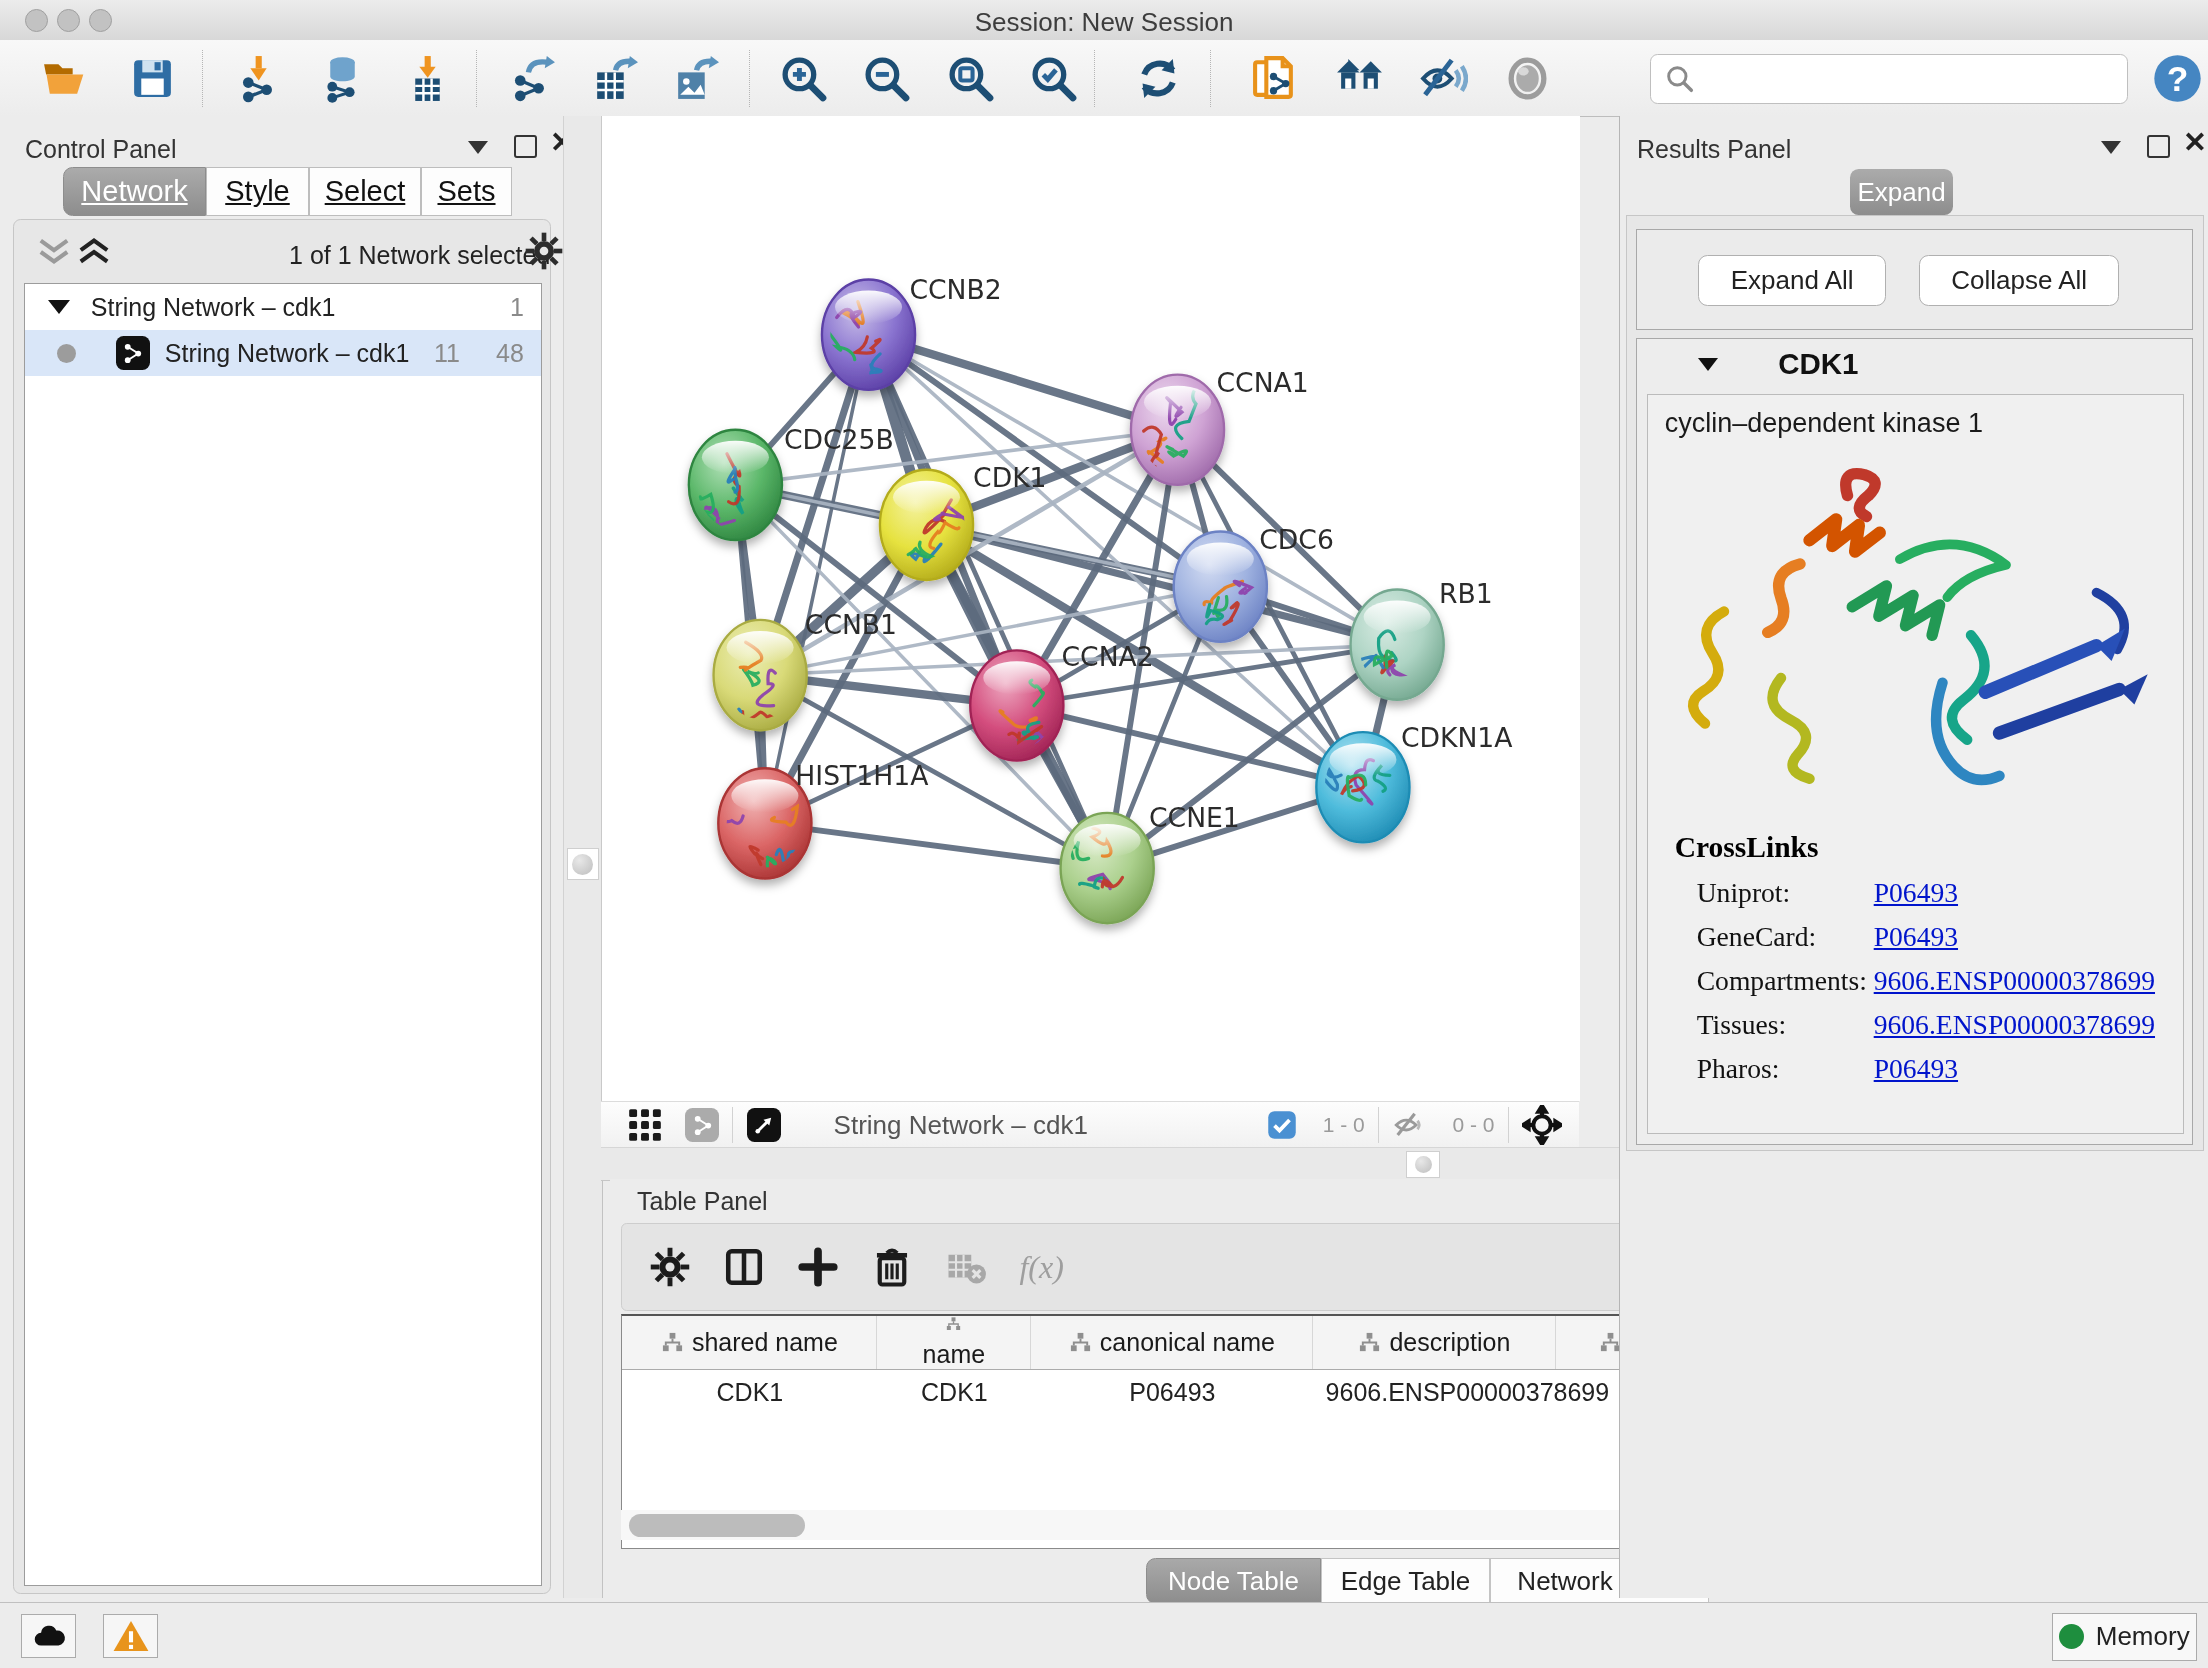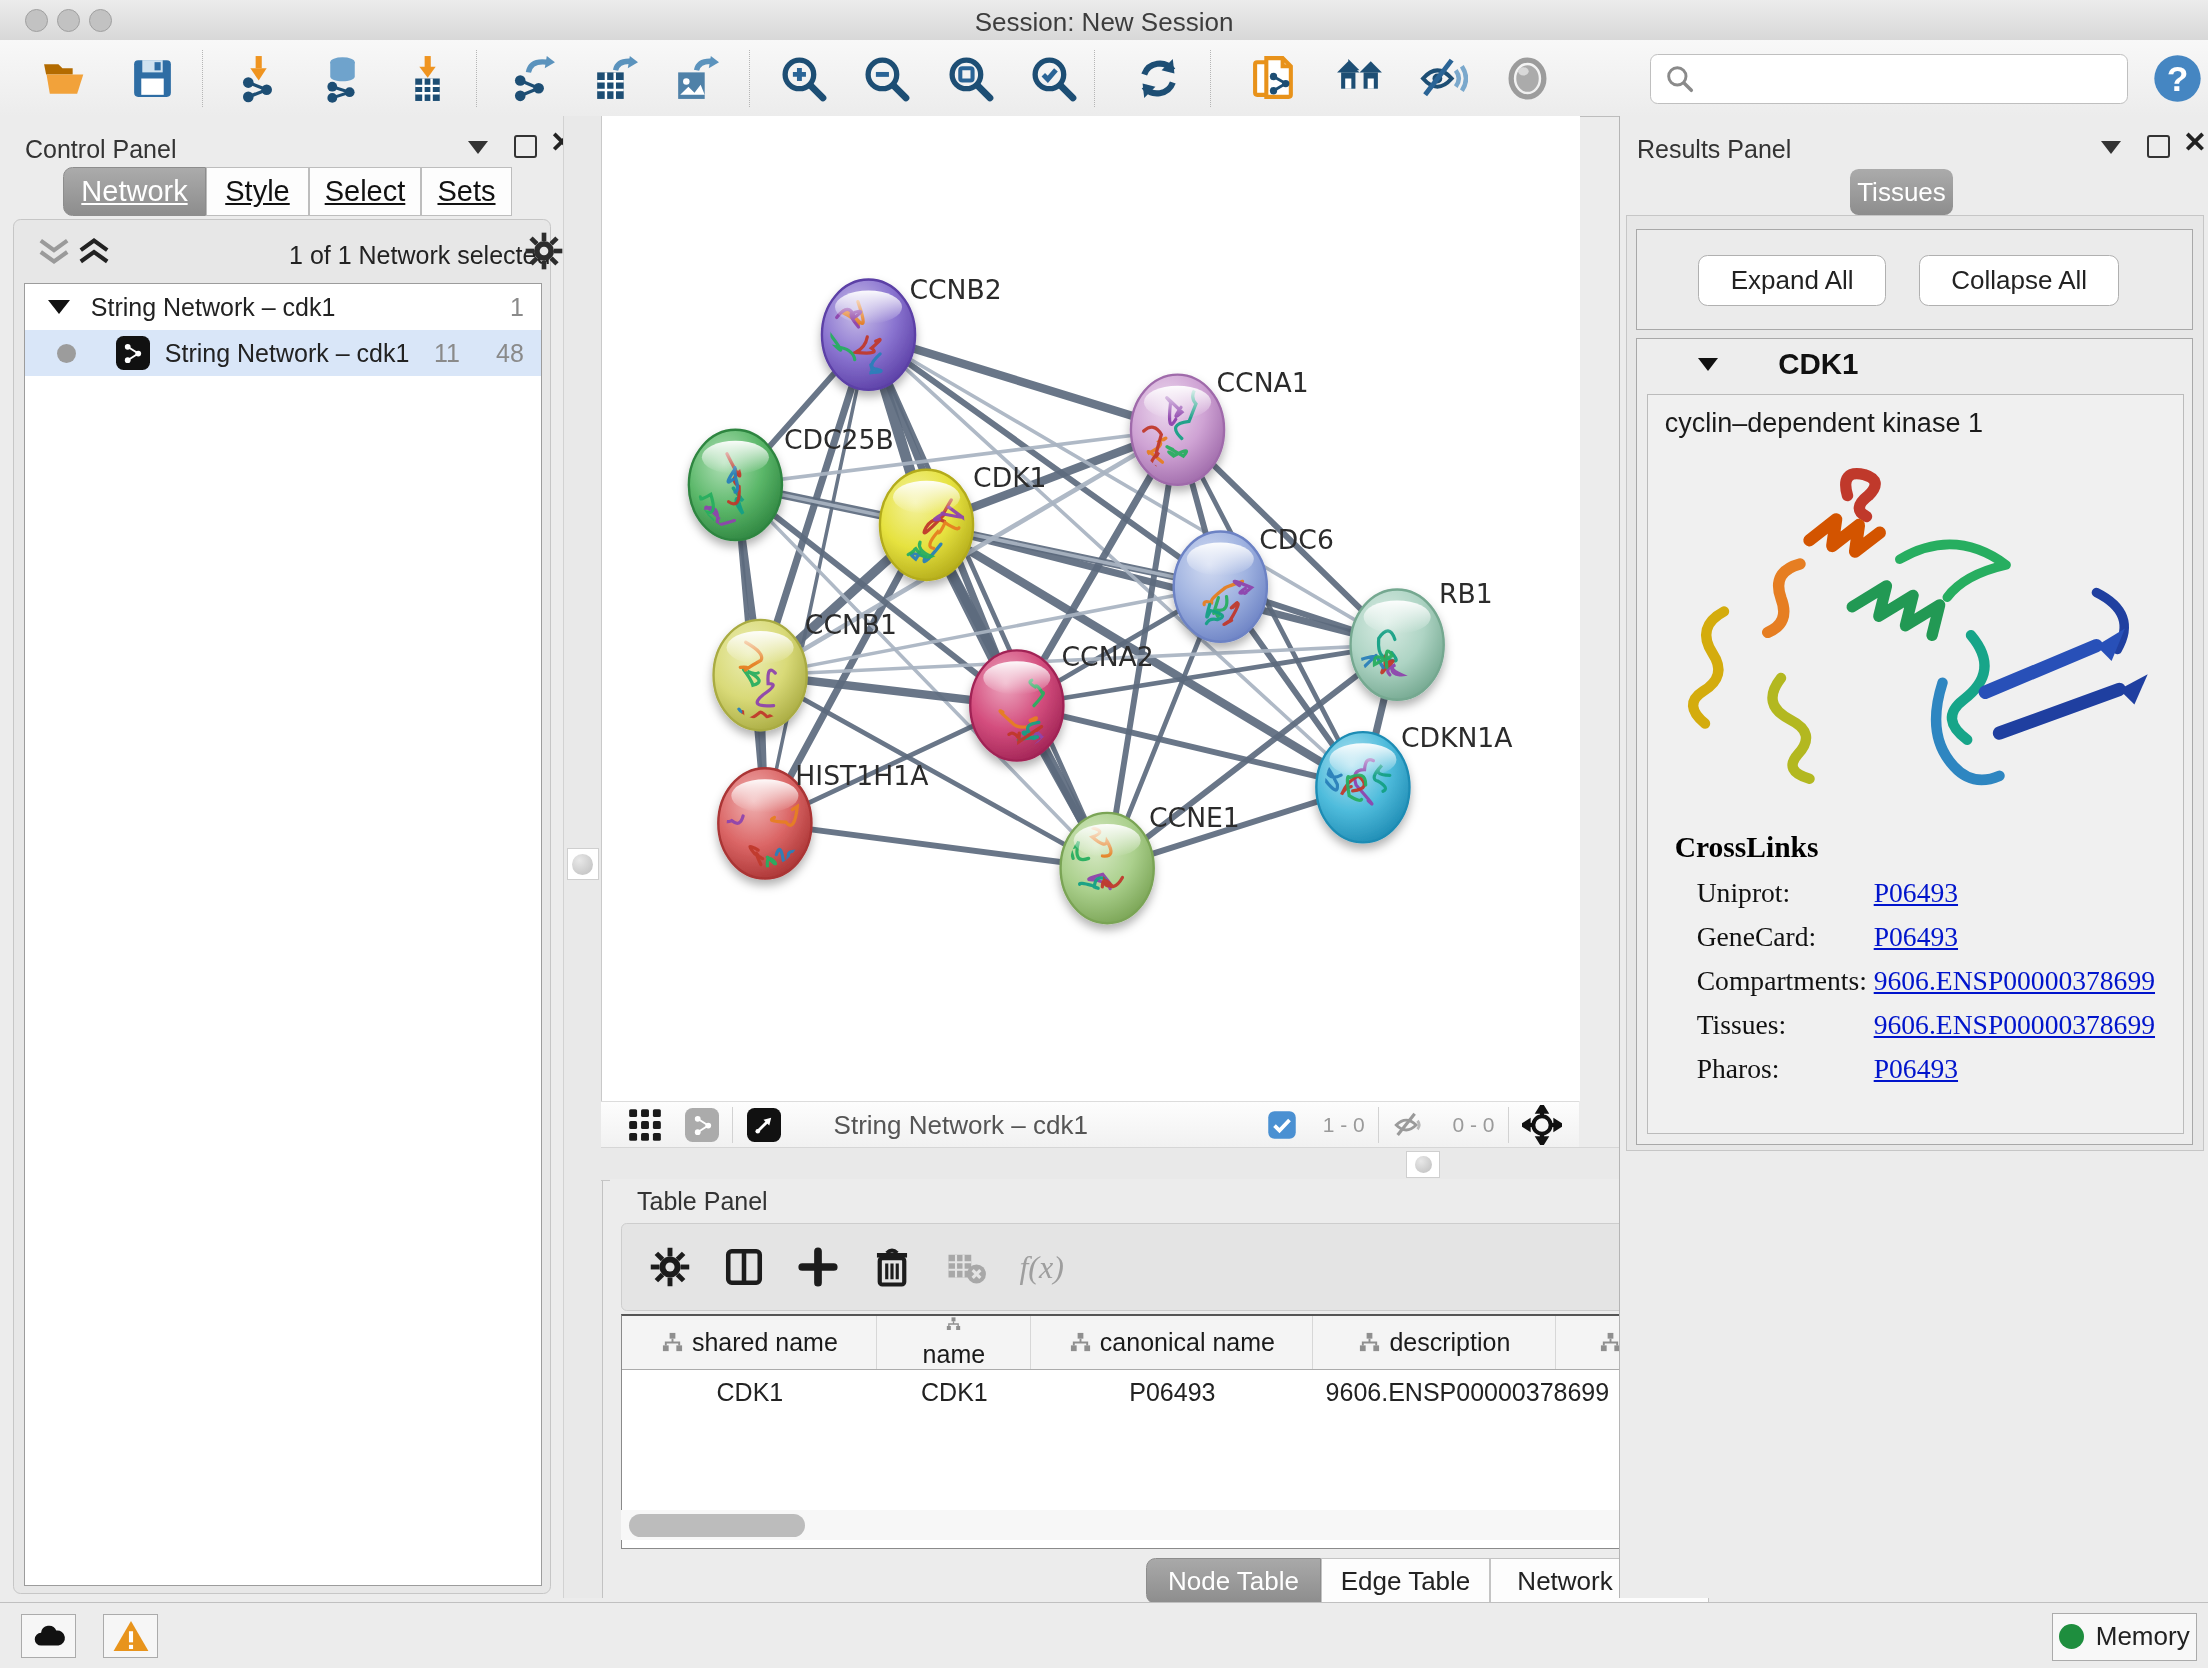--- a/index.html
+++ b/index.html
@@ -823,21 +823,21 @@
         <div class="bottom-tab" style="width: 219px;">Network Table</div>
       </div>
   </div>
 
   <div id="results-panel" class="abs">
     <div class="abs panel-title" style="left:17px;top:19px">Results Panel</div>
     <div class="abs hdr-caret" style="left:481px;top:25px"></div>
     <div class="abs hdr-float" style="left:527px;top:19px"></div>
     <div class="abs hdr-x" style="left:563px;top:17px">✕</div>
 
-    <div id="string-tab" class="abs">Tissues</div>
+    <div id="string-tab" class="abs">Expand</div>
 
     <div id="rp-outer" class="abs">
       <div id="rp-btnbox" class="abs">
         <div class="rp-btn abs" style="left:61px;width:186px">Expand All</div>
         <div class="rp-btn abs" style="left:282px;width:198px">Collapse All</div>
       </div>
 
       <div id="rp-genebox" class="abs">
         <div class="abs hdr-caret" style="left:61px;top:19px;border-top-color:#111"></div>
         <div id="gene-name" class="abs" style="left:141px;top:7.6px">CDK1</div>

